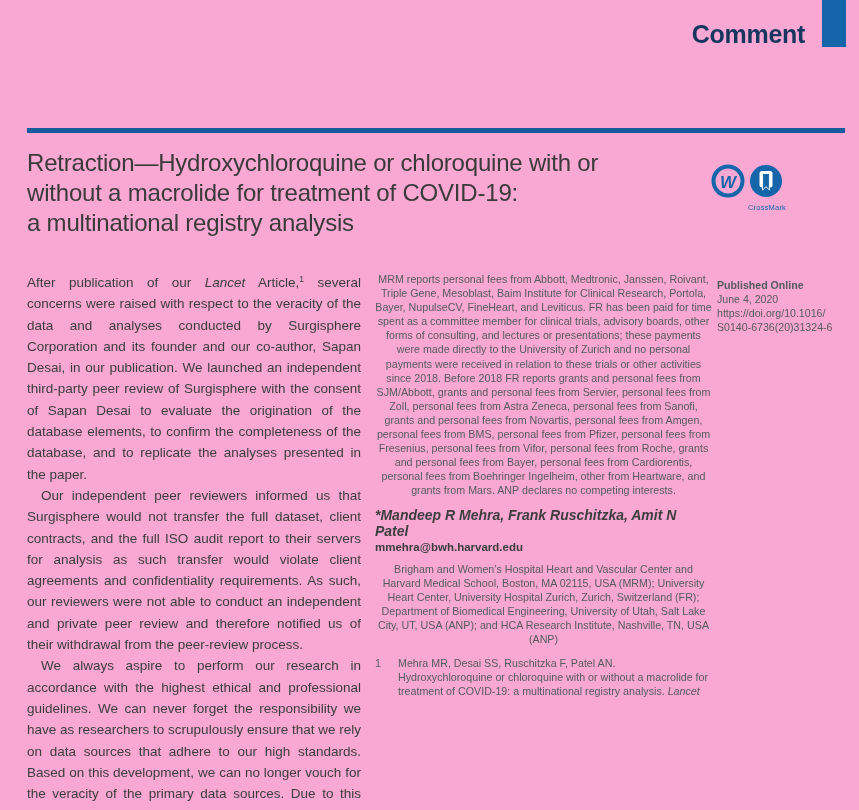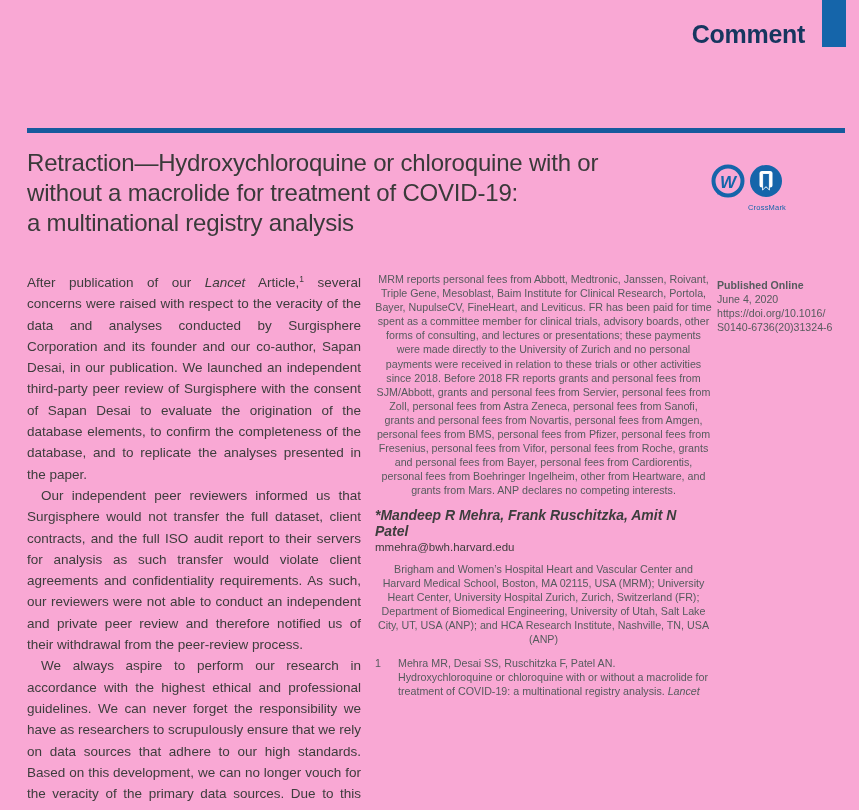--- a/index.html
+++ b/index.html
@@ -24,21 +24,21 @@
   .col-left p { margin:0; }
   .p-indent { text-indent:14px; }
   .ital { font-style:italic; }
   sup.fn { font-size:8.5px; vertical-align:super; line-height:0; }
 
   .col-right { position:absolute; top:272px; left:375px; width:337px; color:#3d3d3d; }
   .body-p { font-size:13.5px; line-height:21.3px; text-align:justify; text-indent:14px; margin:0 0 9px 0; }
 
   .smallprint { font-size:10.7px; line-height:14.1px; color:#565b5e; text-align:center; margin:0; }
   .authors-line { font-size:14px; font-style:italic; font-weight:600; color:#3d3d3d; margin:9px 0 0 0; }
-  .email-line { font-size:11.5px; font-weight:400; color:#3d3d3d; margin:2px 0 9px 0; }
+  .email-line { font-size:11.5px; font-weight:700; color:#3d3d3d; margin:2px 0 9px 0; }
   .affiliations { margin:0 0 10px 0; }
   .reference { display:flex; font-size:10.7px; line-height:14.1px; color:#565b5e; }
   .ref-num { width:23px; flex:none; }
   .ref-text { flex:1; }
 
   .sidebar { position:absolute; top:271px; left:717px; width:138px;
              font-size:10.6px; line-height:13.9px; color:#565b5e;margin-top:8px; }
   .sidebar .bold { font-weight:700; }
 </style>
 </head>

